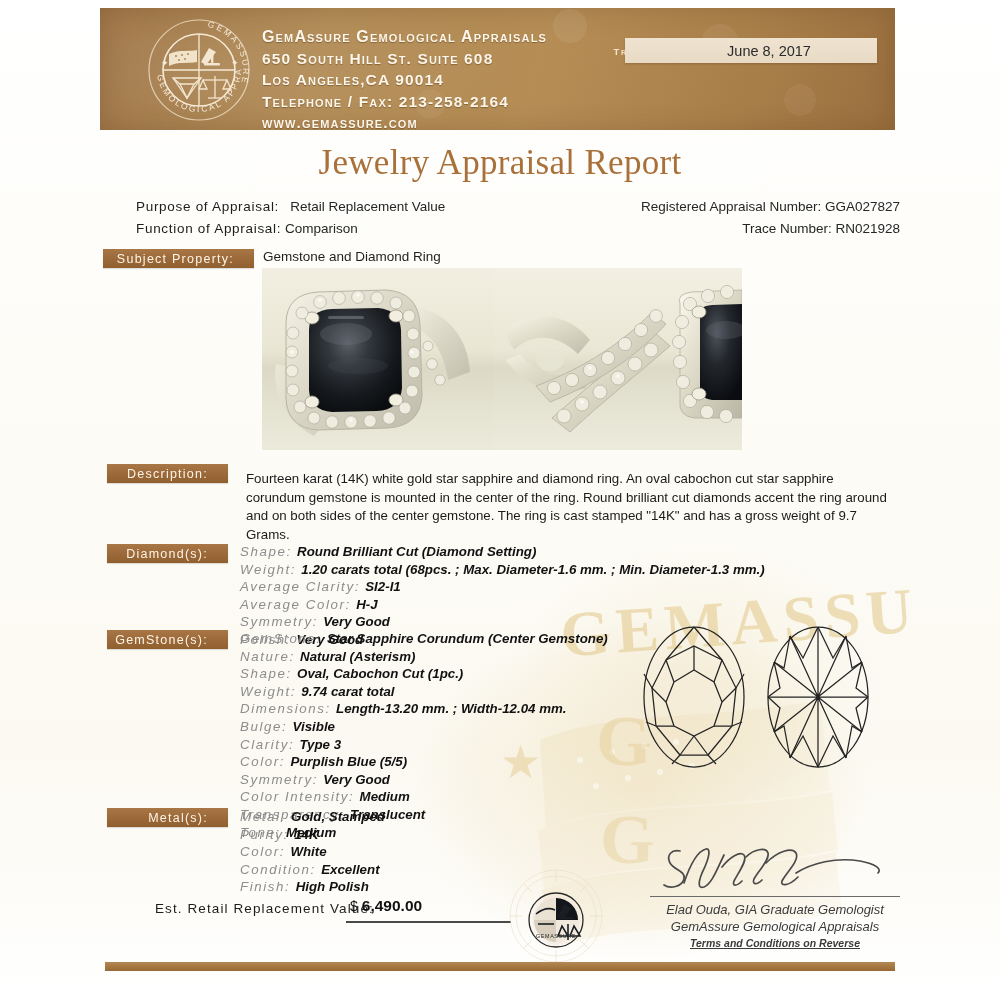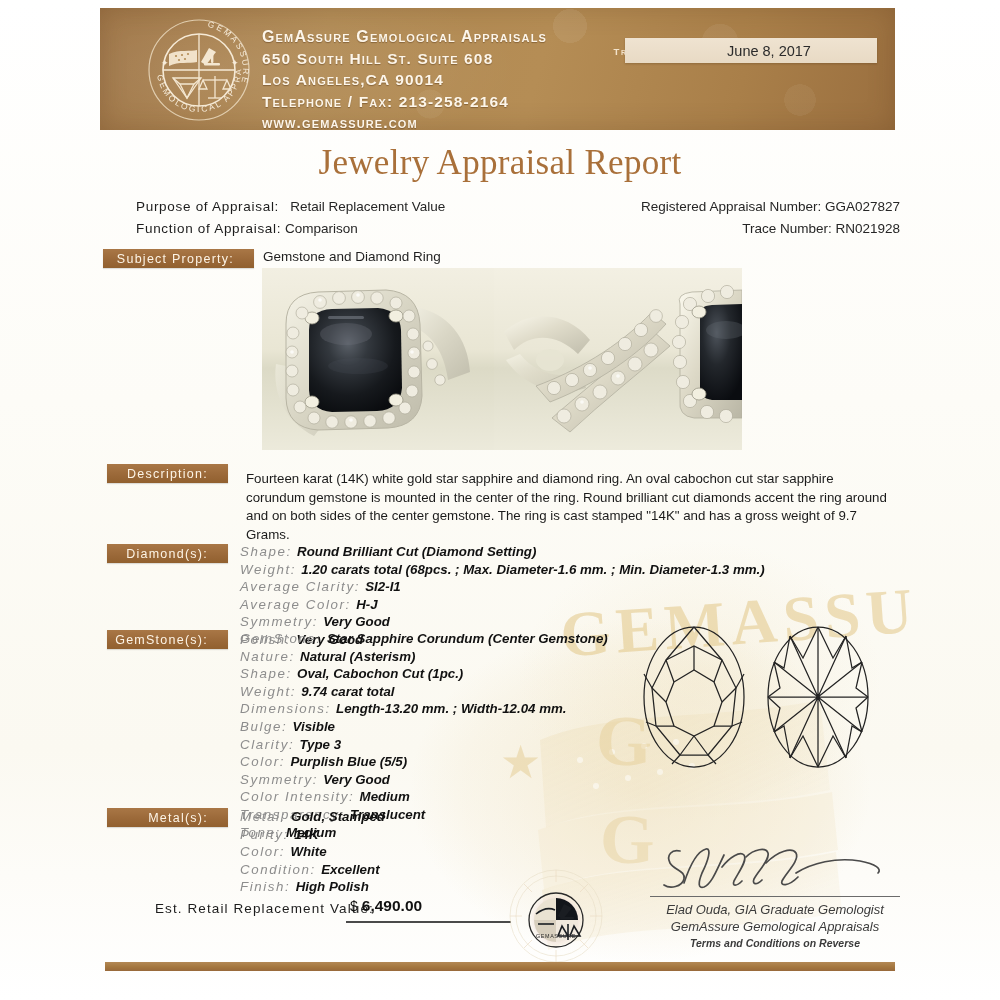--- a/index.html
+++ b/index.html
@@ -152,21 +152,21 @@
   .seal{position:absolute;left:508px;top:868px;width:96px;height:96px;}
 
   
   .sign{position:absolute;left:630px;top:843px;width:290px;text-align:center;}
   .sign-svg{display:block;margin:0 auto;}
   .sign-rule{width:250px;height:1.3px;background:#6b6b6b;margin:1px auto 4px;}
   .sign-line{
     font-family:"Liberation Sans", sans-serif;
     font-style:italic;font-size:13px;color:#3b3b3b;line-height:17px;
   }
-  .sign-terms{font-size:10.5px;font-weight:700;font-style:italic;color:#3b3b3b;}
+  .sign-terms{font-size:10.5px;font-weight:700;font-style:italic;color:#3b3b3b;text-decoration:underline;}
 
   
   .bottom-bar{
     position:absolute;left:105px;top:962px;width:790px;height:9px;
     background:linear-gradient(180deg,#b38855 0%,#a4773f 55%,#98693a 100%);
   }
 </style>
 </head>
 <body>
 

